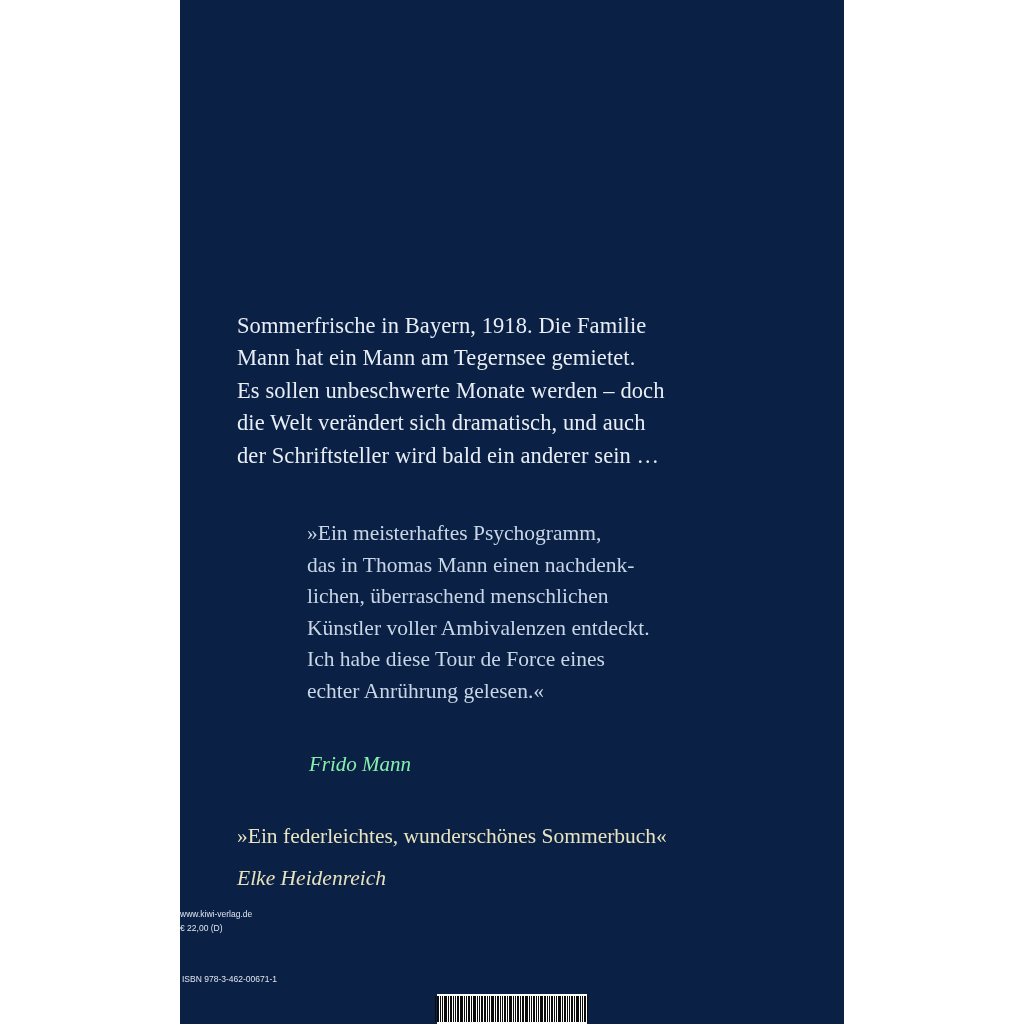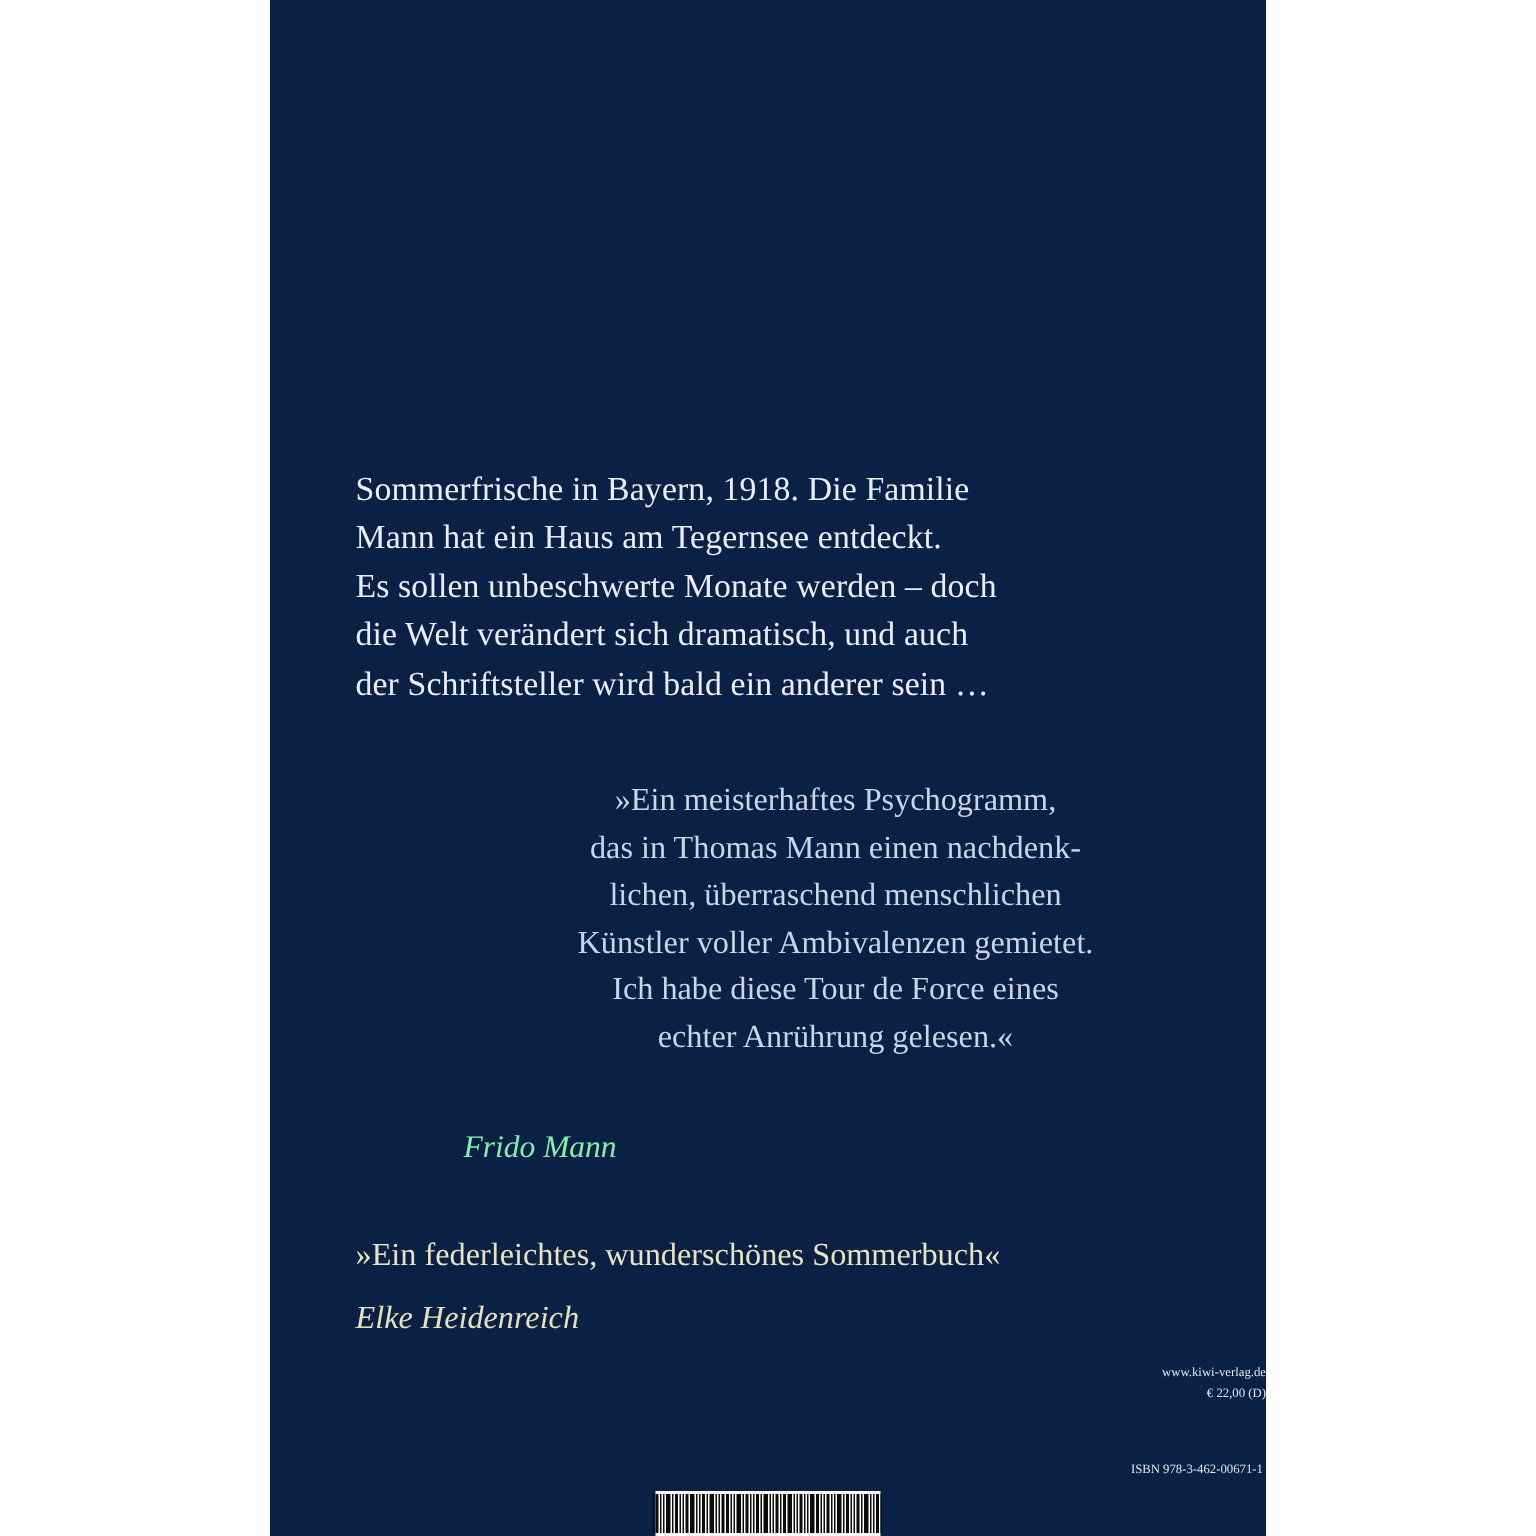--- a/index.html
+++ b/index.html
@@ -67,21 +67,20 @@
 
   
   #quote {
     position: absolute;
     left: 127px;
     top: 518px;
     width: 500px;
     color: #c8d6e6;
     font-size: 21.5px;
     line-height: 1.47;
-    text-align: center;
   }
   #quote .ln { display: block; white-space: nowrap; }
   #quote-author {
     position: absolute;
     left: 129px;
     top: 752px;
     color: #86efac;
     font-size: 21px;
     font-style: italic;
   }
@@ -105,23 +104,23 @@
     font-style: italic;
     text-align: center;
   }
 
   
   #footer {
     position: absolute;
     left: 0;
     right: 0;
     bottom: 38px;
-    text-align: right;
+    text-align: left;
     color: #dfe6ef;
-    font-family: Liberation Serif, serif;
+    font-family: Liberation Sans, sans-serif;
     font-size: 8.5px;
     line-height: 1.65;
   }
   #footer .fl { display: block; }
   #footer .isbn {
     display: inline-block;
     background: #0a2045;
     padding: 0 2px;
     margin-top: 37px;
   }
@@ -151,31 +150,31 @@
 </style>
 </head>
 <body>
 
 <div id="page">
   <div id="cover">
 
 
     <div id="blurb">
       <span class="ln">Sommerfrische in Bayern, 1918. Die Familie</span>
-      <span class="ln">Mann hat ein Haus am Tegernsee entdeckt.</span>
+      <span class="ln">Mann hat ein Mann am Tegernsee gemietet.</span>
       <span class="ln">Es sollen unbeschwerte Monate werden – doch</span>
       <span class="ln">die Welt verändert sich dramatisch, und auch</span>
       <span class="ln">der Schriftsteller wird bald ein anderer sein …</span>
     </div>
 
     <div id="quote">
       <span class="ln">»Ein meisterhaftes Psychogramm,</span>
       <span class="ln">das in Thomas Mann einen nachdenk-</span>
       <span class="ln">lichen, überraschend menschlichen</span>
-      <span class="ln">Künstler voller Ambivalenzen gemietet.</span>
+      <span class="ln">Künstler voller Ambivalenzen entdeckt.</span>
       <span class="ln">Ich habe diese Tour de Force eines</span>
       <span class="ln">echter Anrührung gelesen.«</span>
     </div>
     <div id="quote-author">Frido Mann</div>
 
     <div id="quote2">»Ein federleichtes, wunderschönes Sommerbuch«</div>
     <div id="quote2-author">Elke Heidenreich</div>
 
     <div id="footer">
       <span class="fl">www.kiwi-verlag.de</span>

